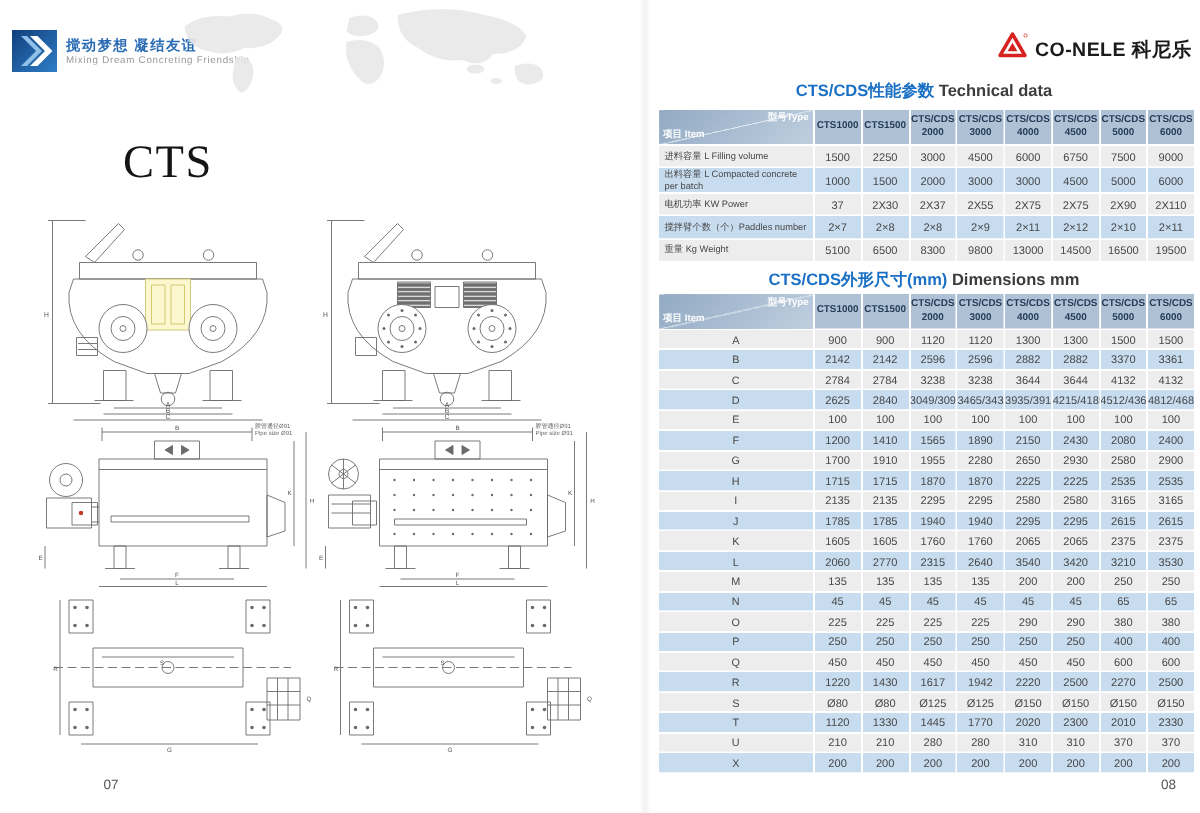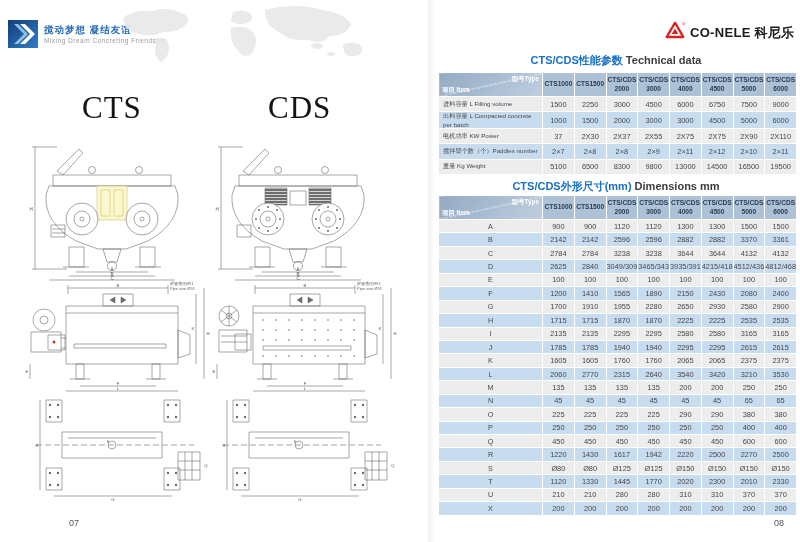--- a/index.html
+++ b/index.html
@@ -67,21 +67,20 @@
       <path d="M128,8 q12,-4 18,2 q4,6 -4,9 q-10,3 -16,-2z"></path>
       <path d="M126,24 q14,-4 22,4 q6,10 0,20 q-8,8 -14,0 q-10,-10 -8,-24z"></path>
       <path d="M160,6 q30,-8 58,0 q22,4 28,14 q-4,12 -22,12 q-8,10 -20,4 q-18,2 -30,-8 q-14,-6 -14,-22z"></path>
       <path d="M238,40 q12,-4 18,2 q4,8 -6,10 q-12,2 -12,-12z"></path>
       <ellipse cx="212" cy="42" rx="6" ry="3"></ellipse>
       <ellipse cx="226" cy="50" rx="4" ry="2"></ellipse>
     </g>
   </svg>
 
   <div id="cap-cts" class="cap">CTS</div>
-  <div id="cap-cds" class="cap">CDS</div>
 
   <svg class="drawing" style="left:22px;top:133px" width="180" height="150" viewBox="0 0 170 150">
     <g stroke="#6b6b6b" stroke-width=".6" fill="none">
       <line x1="8" y1="14" x2="8" y2="136"></line>
         <line x1="5" y1="14" x2="30" y2="14"></line>
         <line x1="5" y1="136" x2="40" y2="136"></line>
       <polygon points="30,38 52,16 56,20 36,42"></polygon>
       <rect x="26" y="42" width="118" height="11"></rect>
       <circle cx="65" cy="37" r="3.5"></circle>
         <circle cx="112" cy="37" r="3.5"></circle>

